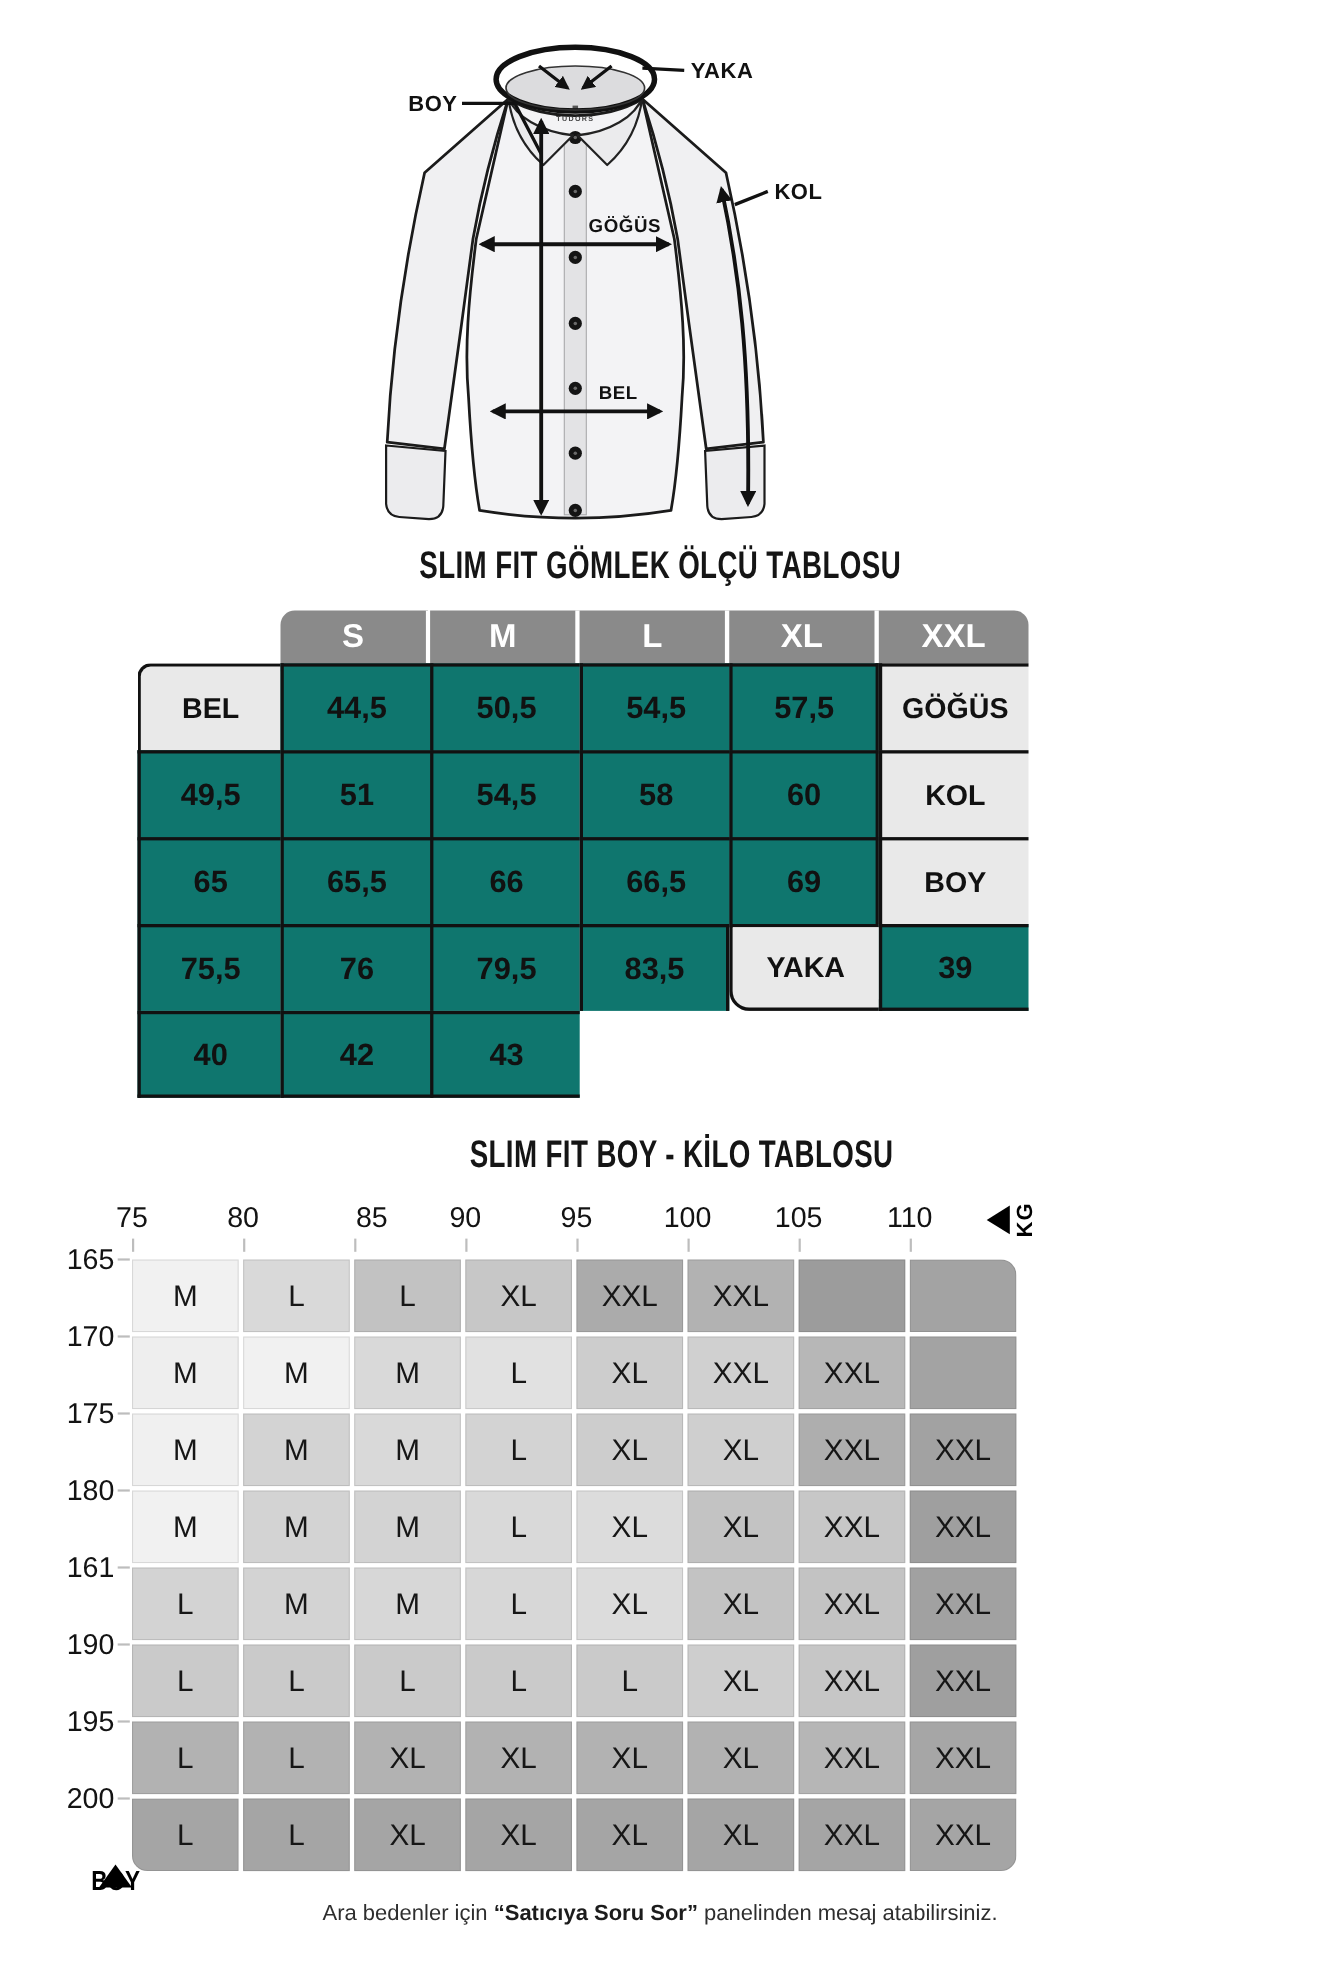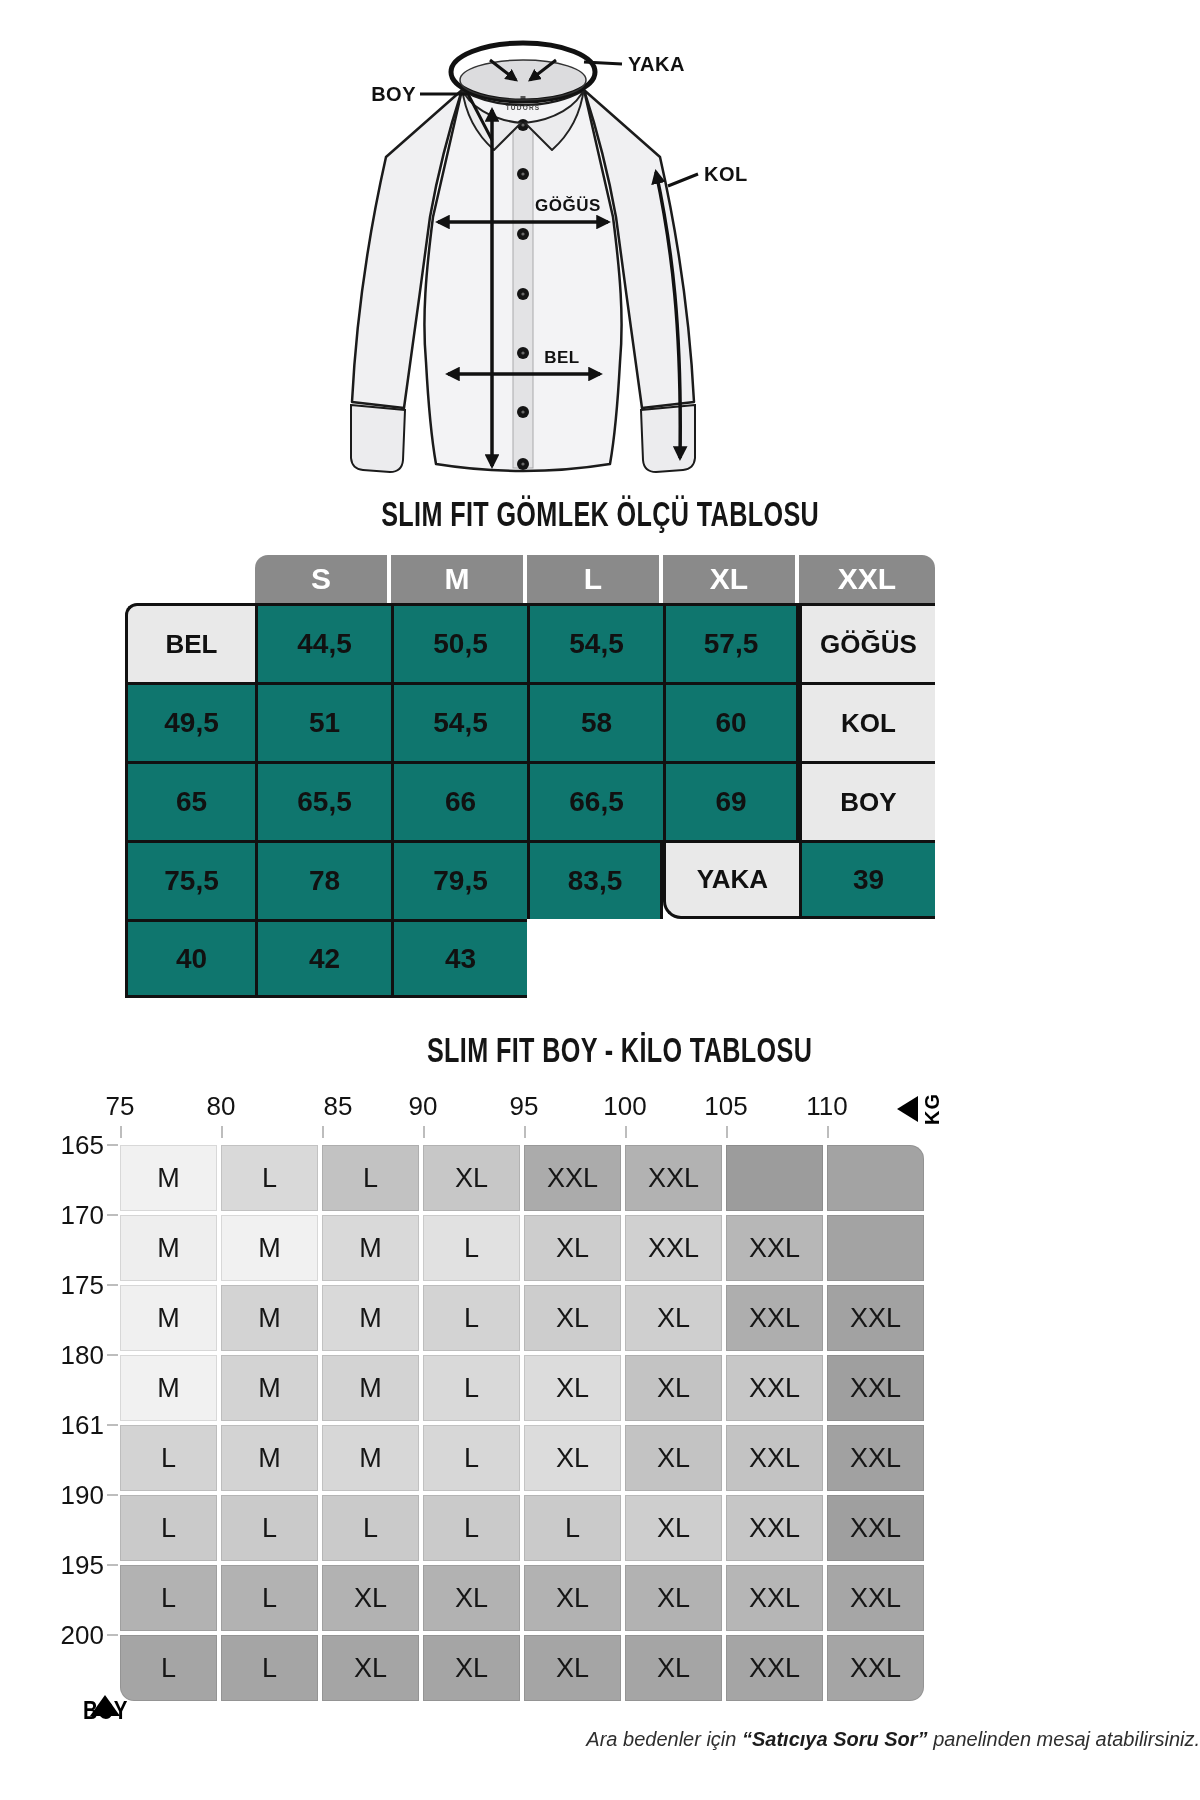--- a/index.html
+++ b/index.html
@@ -57,22 +57,22 @@
   .boy-axis{position:absolute;left:56px;top:1145px;width:62px;height:560px;}
   .boy-num{position:absolute;right:14px;transform:translateY(-50%);
            font-size:26px;font-weight:500;color:#131313;line-height:26px;}
   .boy-tick{position:absolute;right:0;width:11px;height:2px;background:#bdbdbd;display:block;}
   .boy-marker{position:absolute;left:66px;top:1678px;width:78px;text-align:center;}
   .boy-tri{width:0;height:0;margin:0 auto;border-left:15px solid transparent;
            border-right:15px solid transparent;border-bottom:21px solid #000;}
   .boy-text{display:inline-block;font-size:25px;font-weight:800;color:#000;transform:scaleX(.82);}
 
   
-  .footer{position:absolute;top:1728px;left:0;width:1200px;text-align:right;
-          font-size:20px;color:#2e2e2e;font-style:italic;}
+  .footer{position:absolute;top:1728px;left:0;width:1200px;text-align:center;
+          font-size:20px;color:#2e2e2e;}
   .footer b{color:#1c1c1c;}
 
   
   .shirt-wrap{position:absolute;left:270px;top:22px;width:560px;height:480px;}
   .shirt-wrap svg{display:block;}
 </style>
 </head>
 <body>
 
 <div id="page">
@@ -179,21 +179,21 @@
 
     <div class="t1-label">KOL</div>
     <div class="t1-c">65</div>
     <div class="t1-c">65,5</div>
     <div class="t1-c">66</div>
     <div class="t1-c">66,5</div>
     <div class="t1-c colend">69</div>
 
     <div class="t1-label">BOY</div>
     <div class="t1-c">75,5</div>
-    <div class="t1-c">78</div>
+    <div class="t1-c">76</div>
     <div class="t1-c">79,5</div>
     <div class="t1-c colend">83,5</div>
 
     <div class="t1-label last">YAKA</div>
     <div class="t1-c rowend">39</div>
     <div class="t1-c rowend">40</div>
     <div class="t1-c rowend">42</div>
     <div class="t1-c rowend">43</div>
   </div>
 

